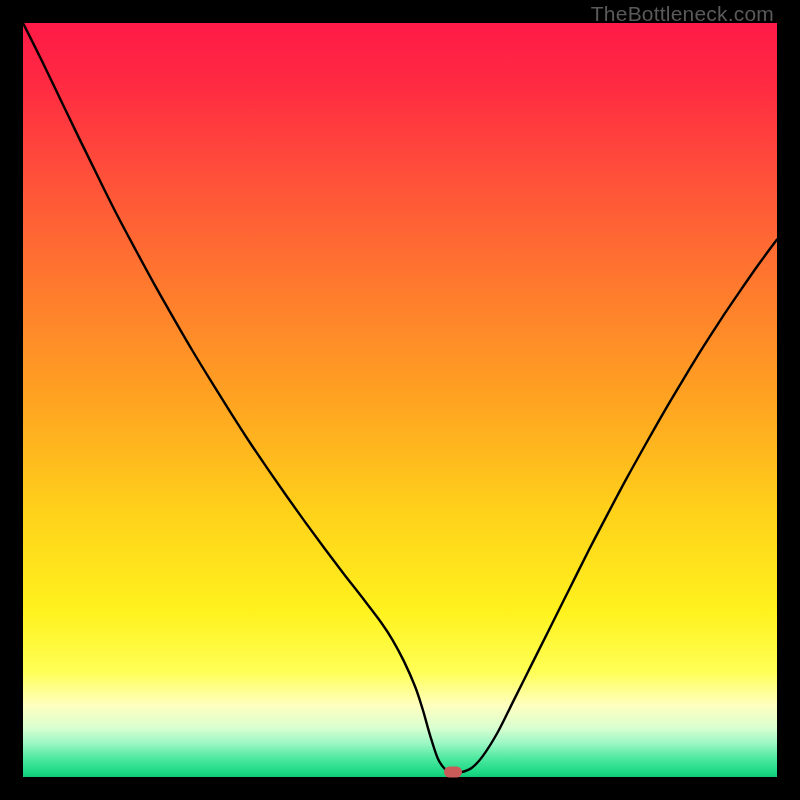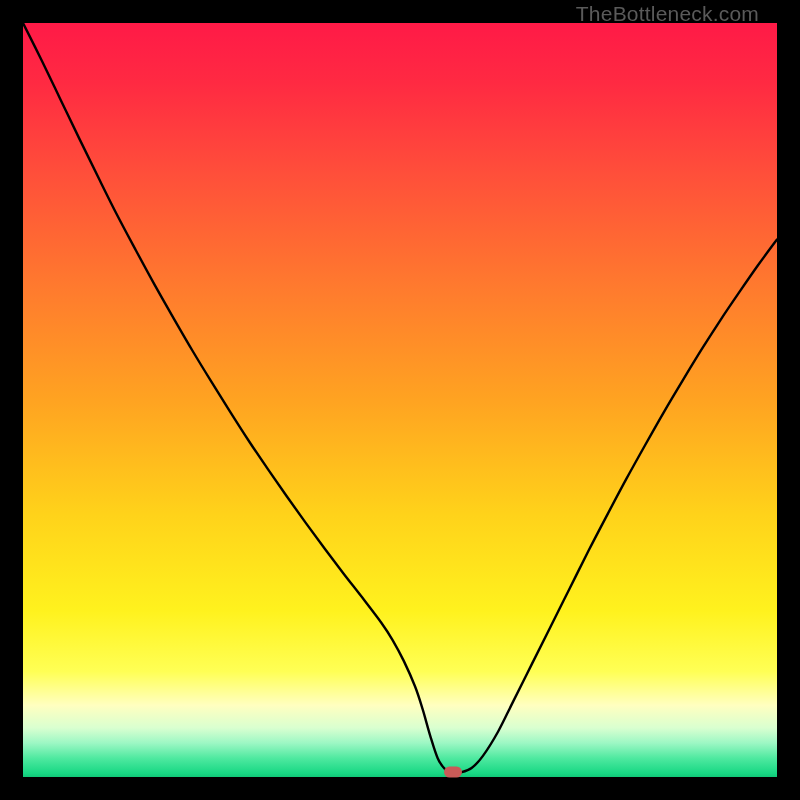--- a/index.html
+++ b/index.html
@@ -22,21 +22,21 @@
   .plot-area {
     position: absolute;
     left: 0;
     top: 0;
     width: 754px;
     height: 754px;
   }
   .watermark {
     position: absolute;
     top: 2px;
-    right: 41px;
+    right: 26px;
     color: #5a5a5a;
     font-size: 21px;
     font-weight: 500;
     letter-spacing: 0.2px;
     font-family: Arial, Helvetica, sans-serif;
   }
   .marker {
     position: absolute;
     width: 18px;
     height: 11px;

